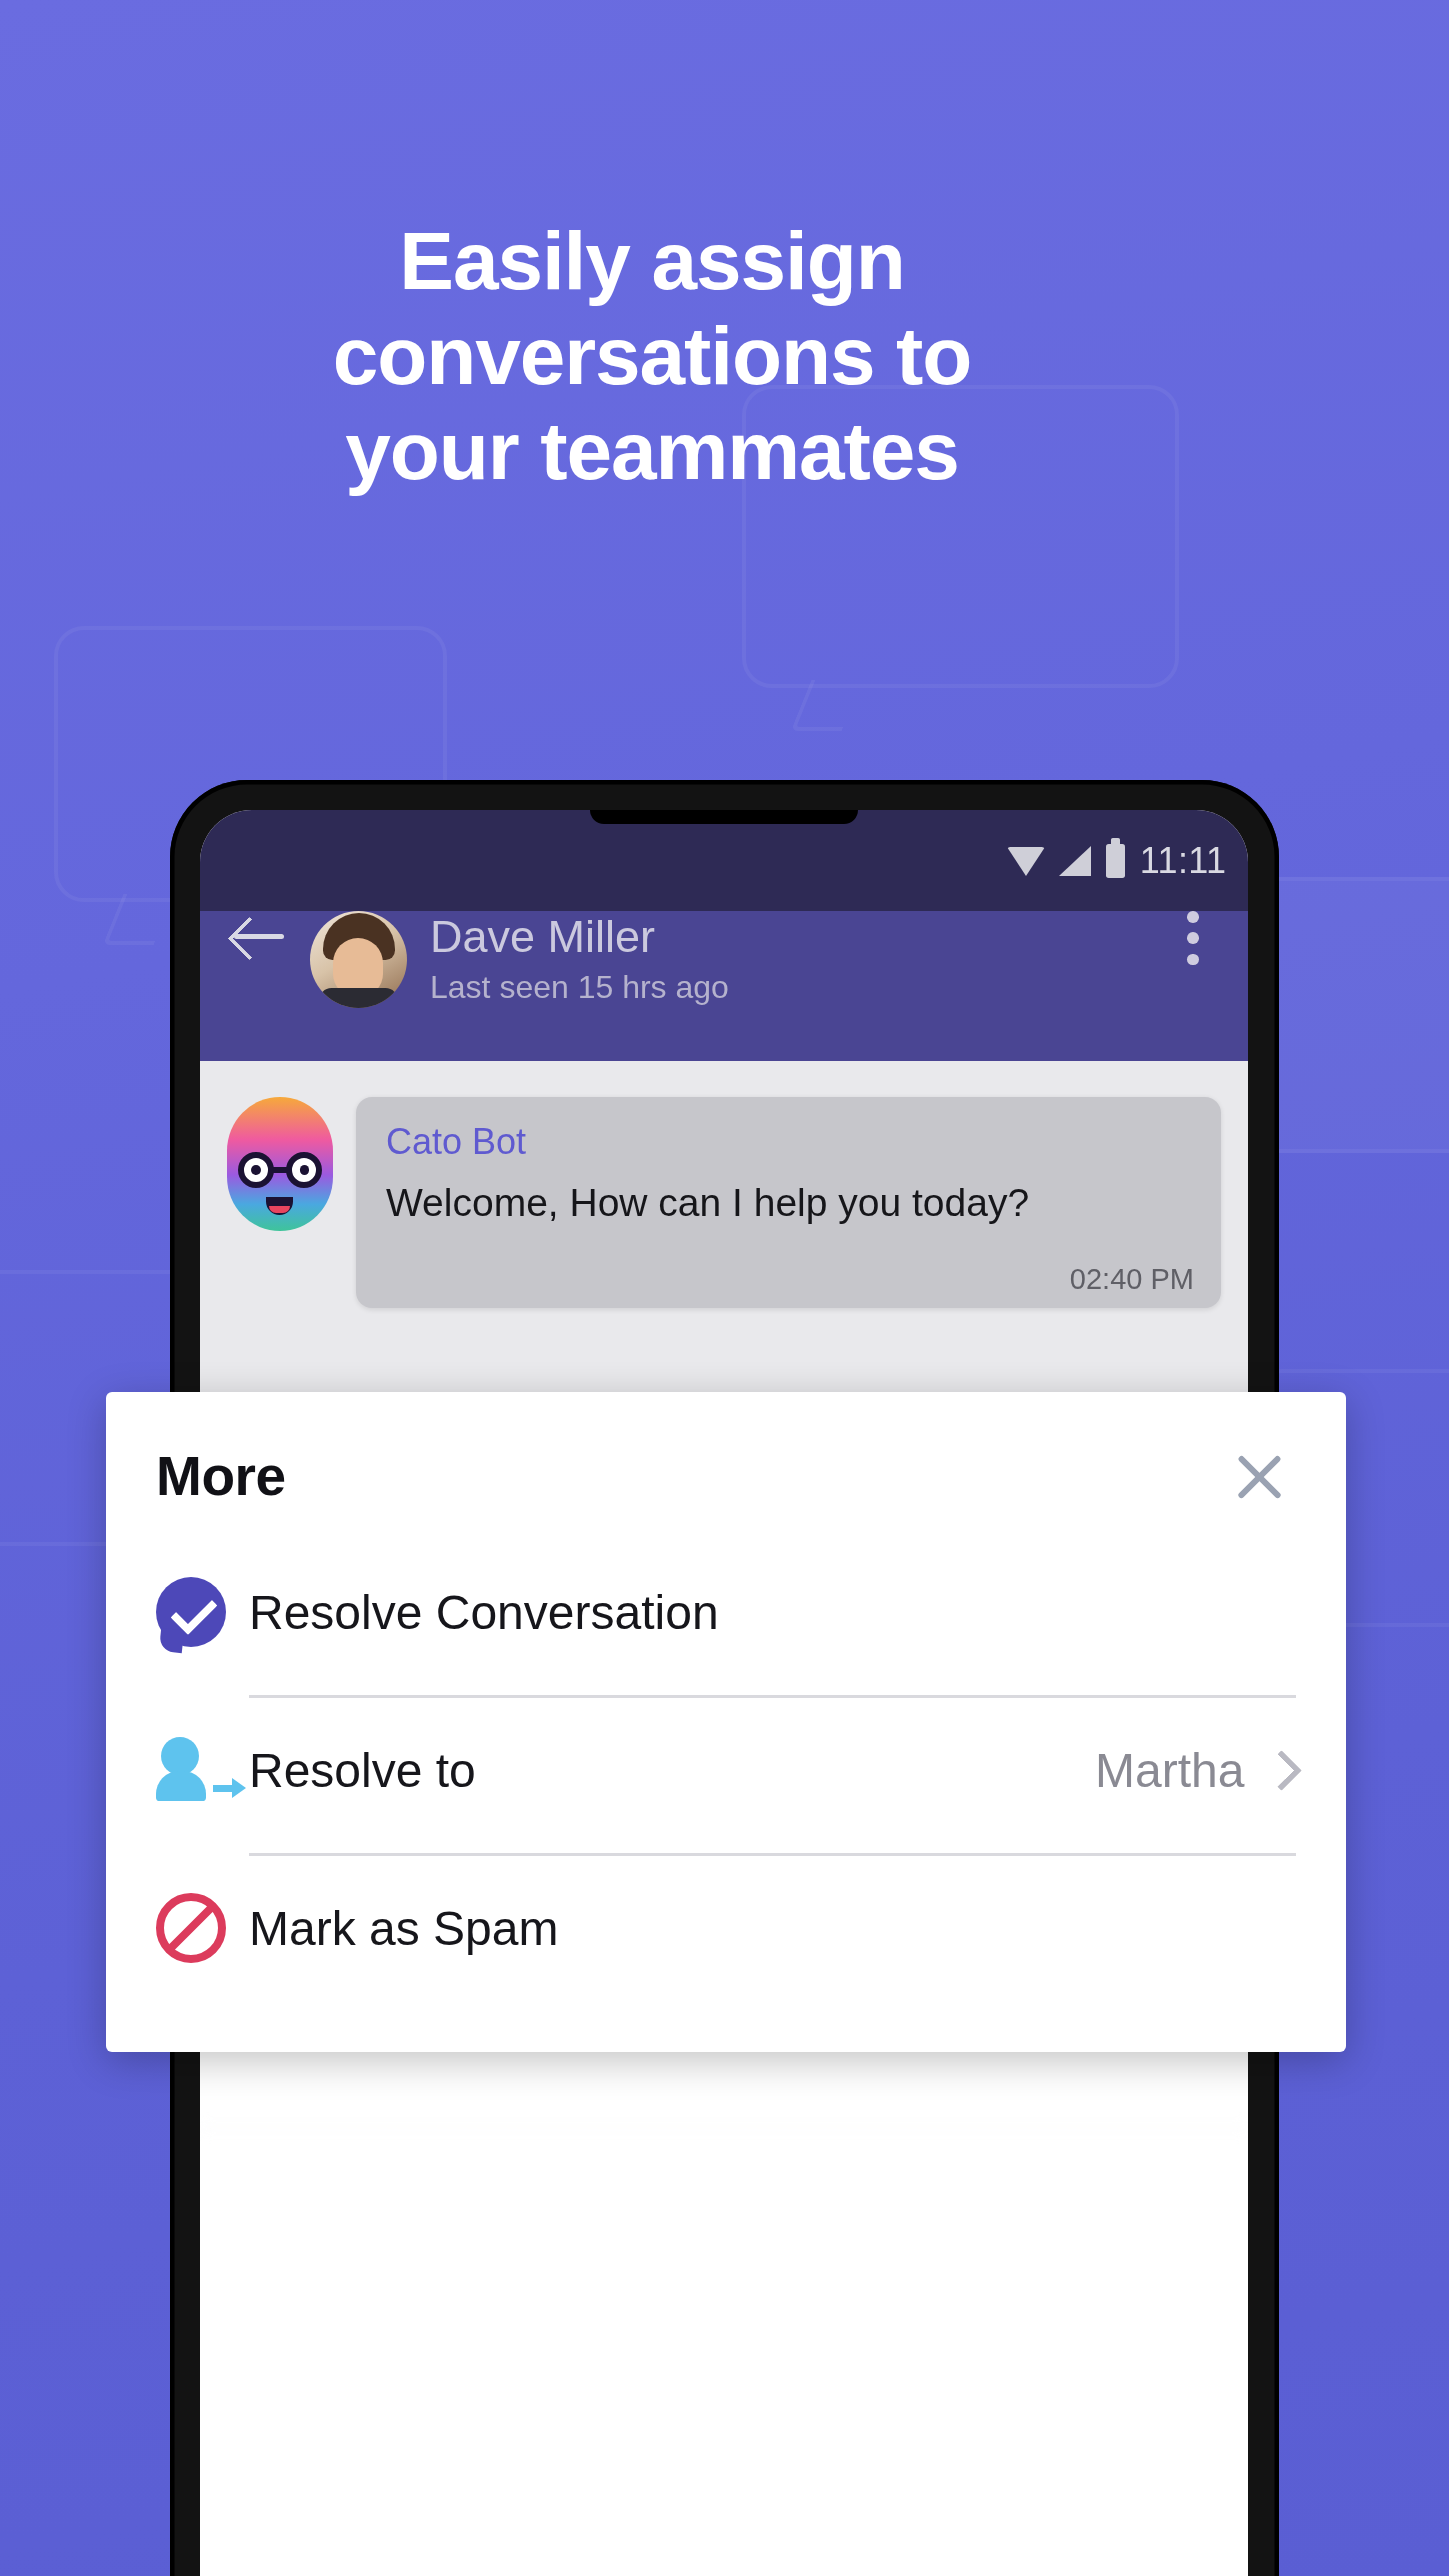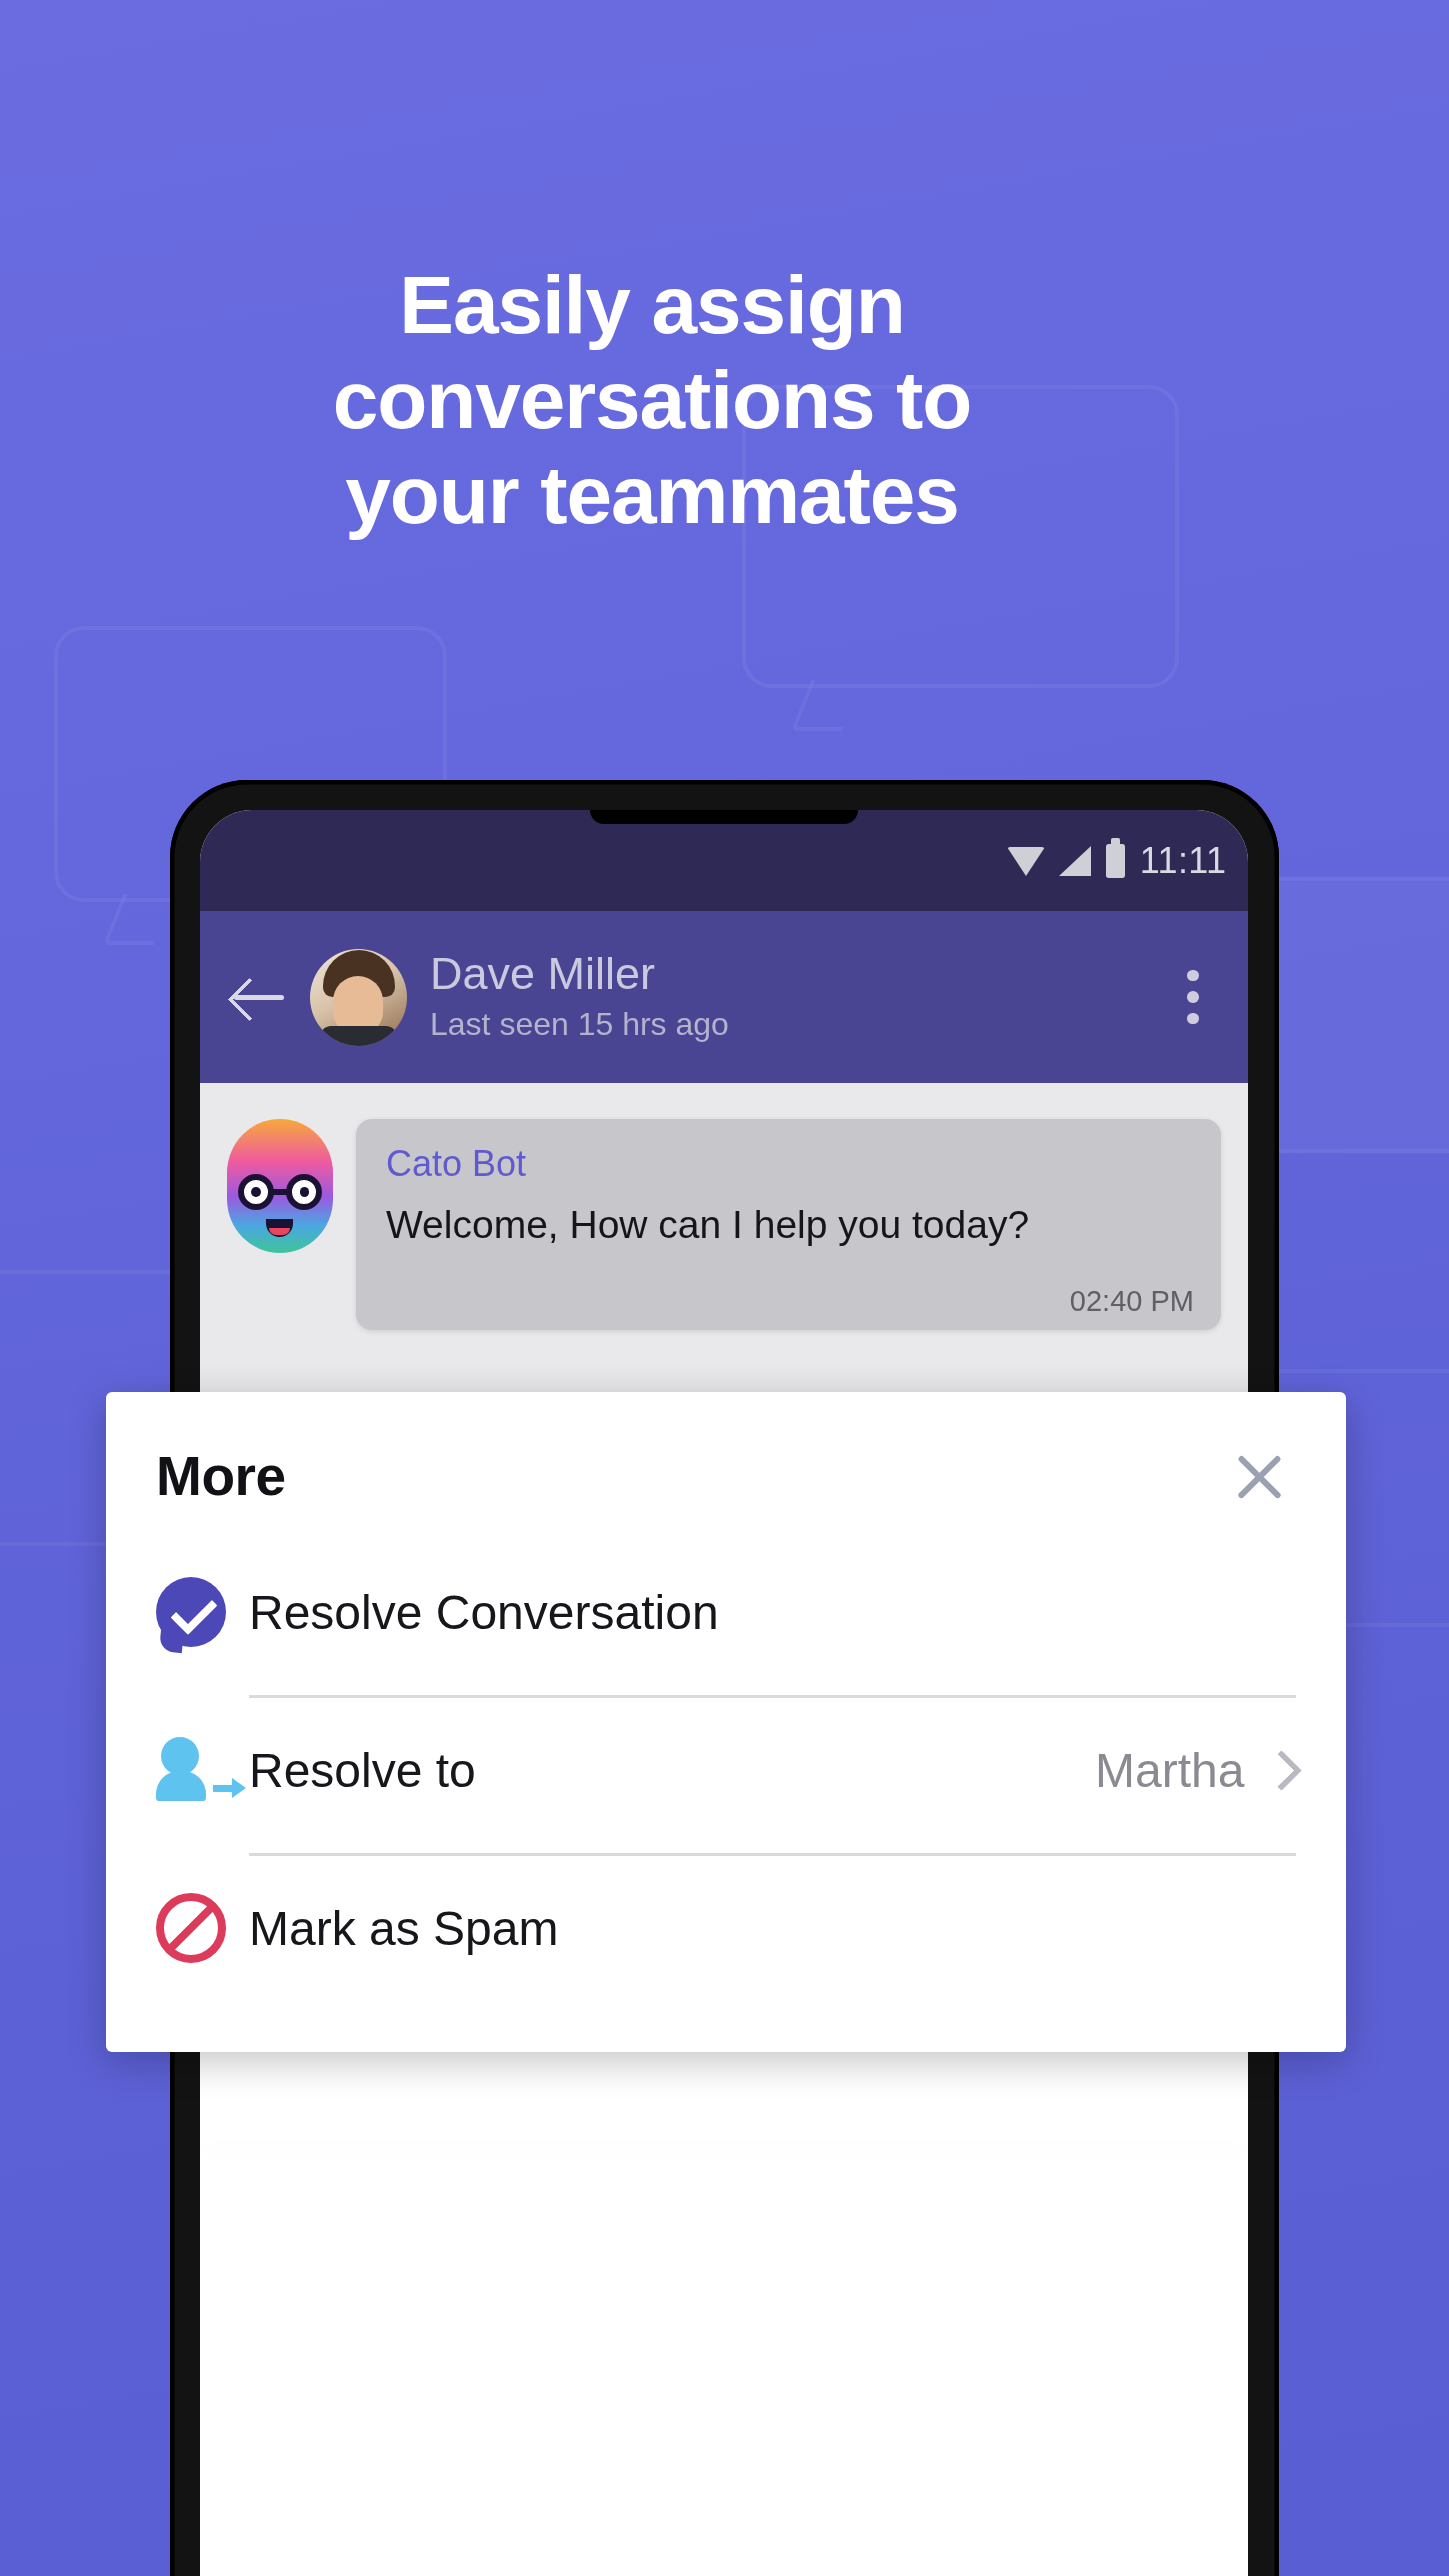--- a/index.html
+++ b/index.html
@@ -14,21 +14,21 @@
     border-left:4.5px solid rgba(255,255,255,0.055);
     border-bottom:4.5px solid rgba(255,255,255,0.055);
     transform:skewX(-22deg);left:55px;bottom:-47px;border-bottom-left-radius:7.2px;}
   .bub.solid{background:rgba(255,255,255,0.035);border-color:rgba(255,255,255,0.05);}
   .bub.nt::after{display:none;}
 
   
   .headline{
     position:absolute;top:213px;left:0;width:1304px;text-align:center;
     color:#ffffff;font-weight:bold;font-size:82px;line-height:1.16;
-    letter-spacing:-1.1px;z-index:4;margin-top:44px;
+    letter-spacing:-1.1px;z-index:4;
   }
   .headline div{white-space:nowrap;}
 
   
   .phone{
     position:absolute;left:170px;top:780px;width:1109px;height:1843px;
     background:#131313;border-radius:77px 77px 0 0;z-index:5;
     box-shadow:0 0 0 4.5px #000 inset;
   }
   .phone-inner{
@@ -51,21 +51,21 @@
   .ic-wifi i{position:absolute;left:0;top:1.8px;width:0;height:0;
     border-left:19px solid transparent;border-right:19px solid transparent;
     border-top:29px solid #cfcfd8;border-radius:3.6px;}
   .ic-sig{width:0;height:0;border-left:32px solid transparent;
     border-bottom:30px solid #cfcfd8;}
   .ic-bat{width:19.7px;height:34px;background:#cfcfd8;border-radius:2.7px;position:relative;}
   .ic-bat::before{content:"";position:absolute;top:-5.4px;left:5.4px;width:9px;height:5.4px;background:#cfcfd8;border-radius:1.8px 1.8px 0 0;}
 
   
   .appbar{
-    height:172px;background:#4A4593;display:flex;align-items:center;
+    height:150px;background:#4A4593;display:flex;align-items:flex-start;
     padding:0 30px;gap:23px;position:relative;
   }
   .backarrow{width:57px;height:50px;position:relative;flex:0 0 auto;}
   .backarrow::before{content:"";position:absolute;left:3.6px;top:23px;width:50px;height:4.5px;background:#d9d9e4;border-radius:2.7px;}
   .backarrow::after{content:"";position:absolute;left:3.6px;top:11.6px;width:27px;height:27px;
     border-left:4.5px solid #d9d9e4;border-bottom:4.5px solid #d9d9e4;transform:rotate(45deg);border-radius:1.8px;}
   .avatar{
     width:97px;height:97px;border-radius:50%;flex:0 0 auto;overflow:hidden;position:relative;
     background:linear-gradient(150deg,#efe6dc 0%,#d8c3a8 45%,#8e6a4c 100%);
   }

